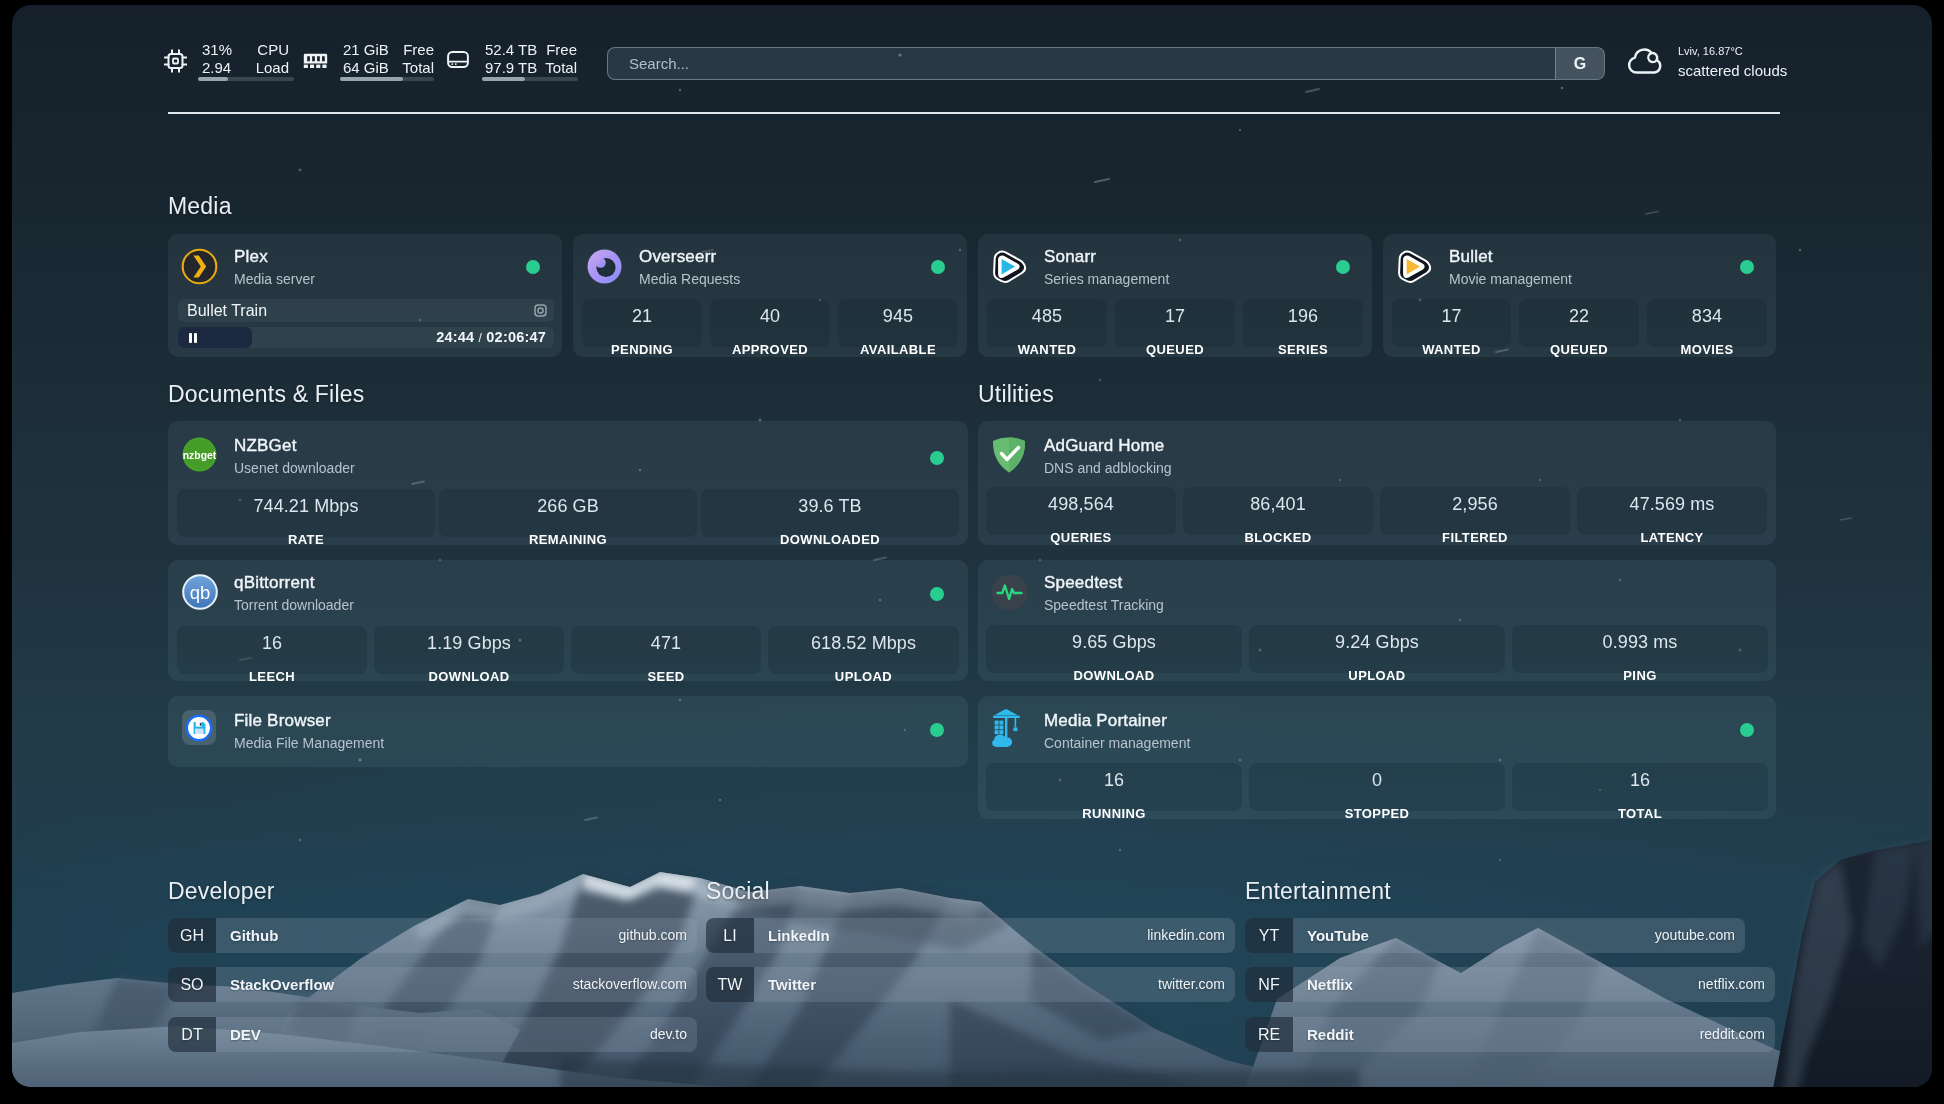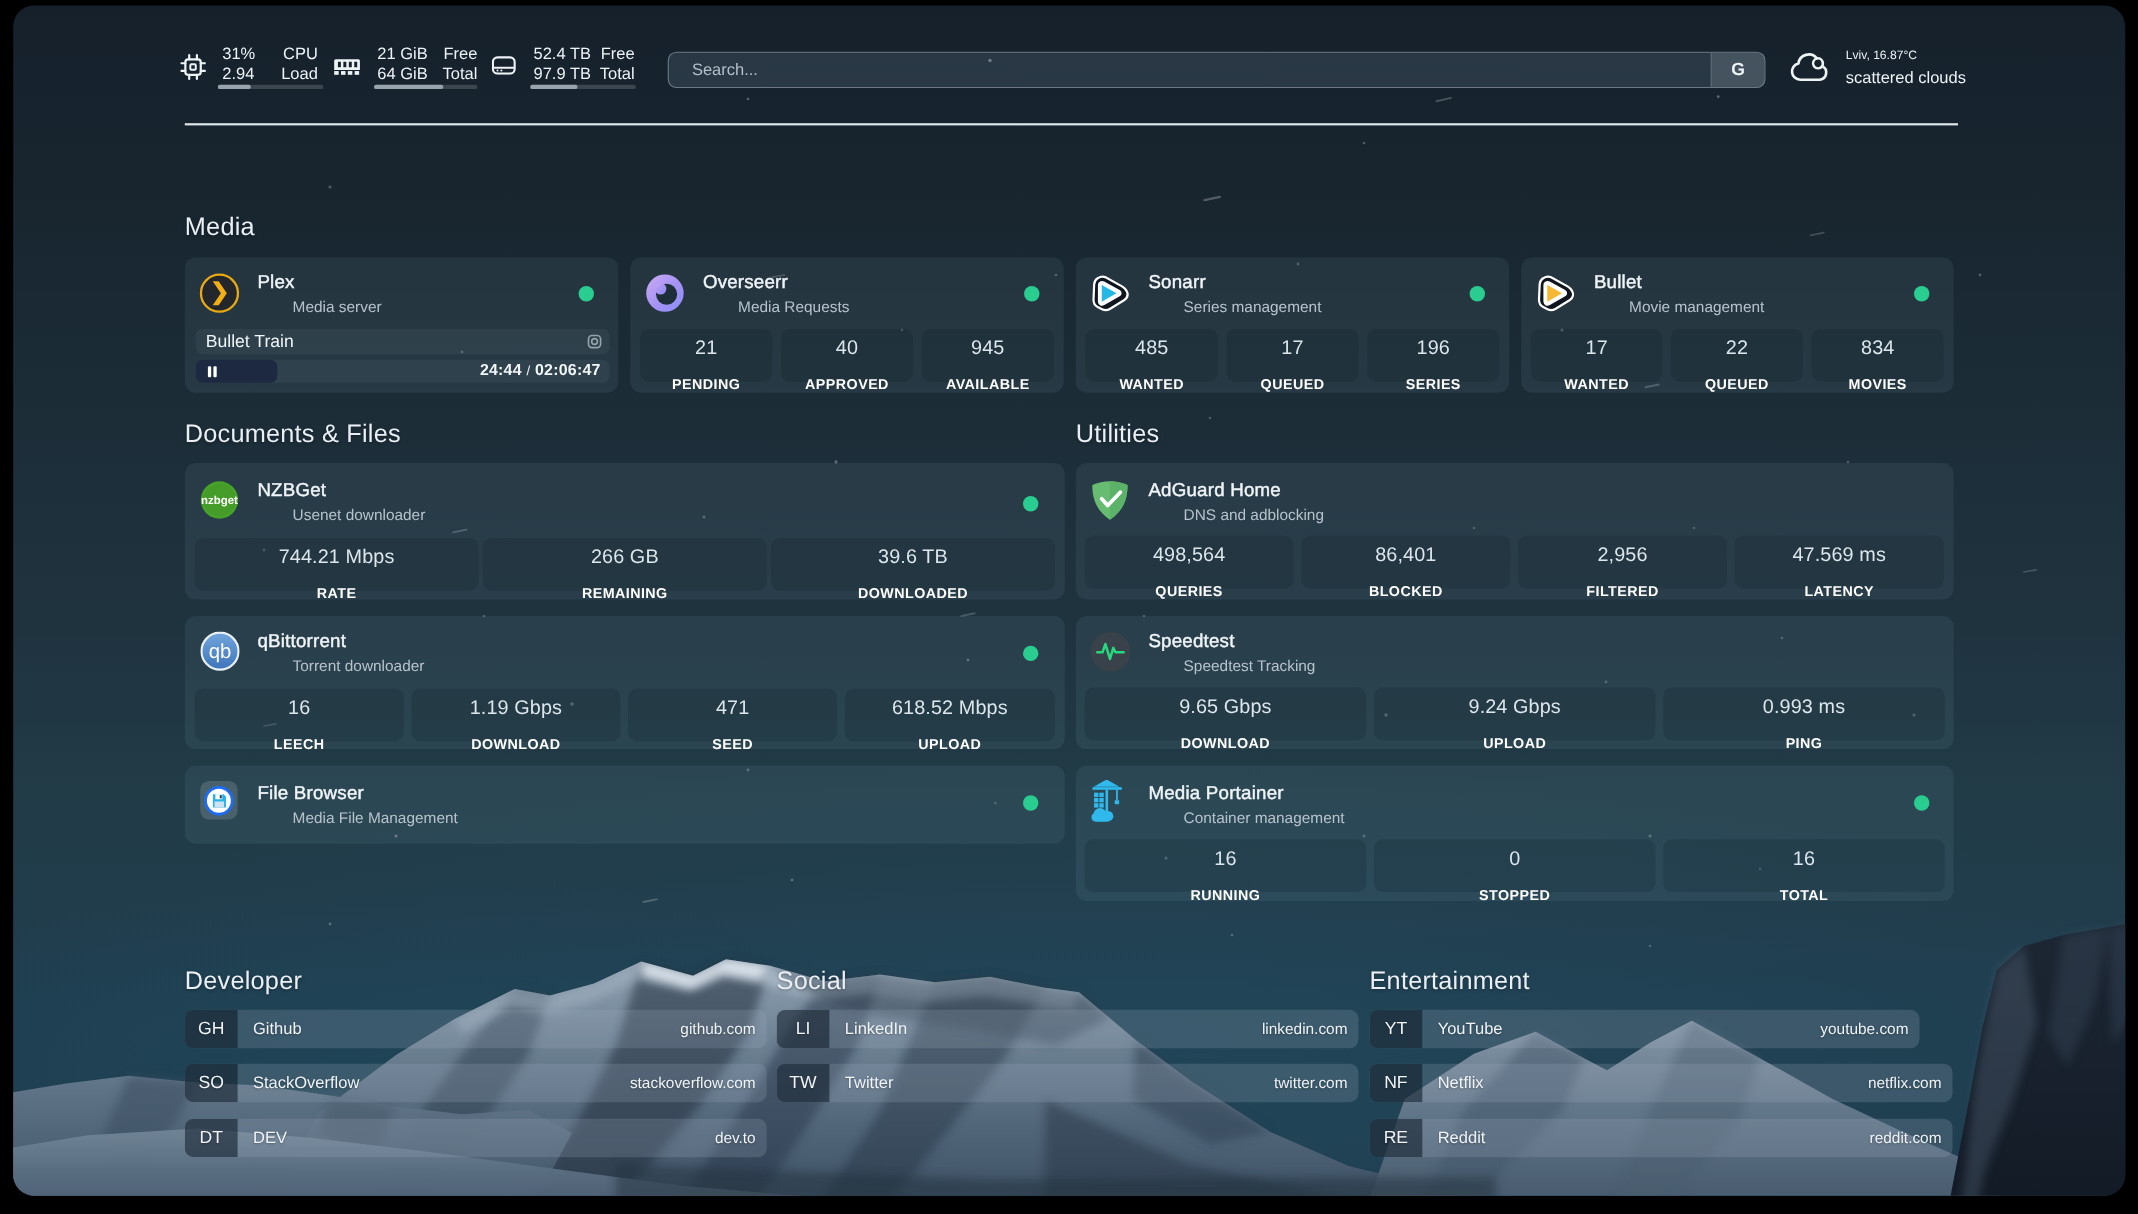--- a/index.html
+++ b/index.html
@@ -4,33 +4,33 @@
 <style>
 html,body{margin:0;padding:0;background:#000;width:1944px;height:1104px;overflow:hidden;}
 *{box-sizing:border-box;font-family:"Liberation Sans",sans-serif;}
 #app{position:absolute;left:12px;top:5px;width:1920px;height:1082px;border-radius:19px;overflow:hidden;
 background:linear-gradient(180deg,#15202b 0%,#18252f 15%,#1c2d38 35%,#1f333f 52%,#213b47 66%,#213c4b 76%,#1f3e4f 83%);}
 #bg{position:absolute;left:-12px;top:-5px;width:1944px;height:1104px;}
 #content{position:absolute;left:-12px;top:-5px;width:1944px;height:1104px;}
 .abs{position:absolute;}
 .card{position:absolute;background:rgba(202,233,255,0.068);border-radius:10px;}
 .ctitle{position:absolute;font-size:17px;font-weight:400;color:#f0f5f9;-webkit-text-stroke:0.4px #f0f5f9;letter-spacing:.2px;}
-.csub{position:absolute;font-size:14px;color:#b7c3cc;margin-left:32px;}
+.csub{position:absolute;font-size:14px;color:#b7c3cc;}
 .dot{position:absolute;width:14px;height:14px;border-radius:50%;background:#2acd90;}
 .sb{position:absolute;height:48px;background:rgba(3,14,24,0.14);border-radius:8px;text-align:center;color:#dce6ec;}
 .sb b{display:block;font-weight:400;font-size:18px;margin-top:7px;letter-spacing:.1px;}
 .sb span{display:block;font-size:13px;font-weight:700;color:#fff;letter-spacing:.4px;margin-top:15px;}
 .sect{position:absolute;font-size:23px;color:#e9eff4;font-weight:400;letter-spacing:.2px;text-shadow:0 1px 3px rgba(0,0,0,.35);}
 .tv{position:absolute;font-size:15px;color:#edf2f6;line-height:17.5px;}
 .tvr{text-align:right;}
 .pbar{position:absolute;height:4px;border-radius:2px;background:rgba(255,255,255,0.16);}
 .pbar i{display:block;height:4px;border-radius:2px;background:#98a3ac;}
 .bkt{position:absolute;height:35px;border-radius:8px;overflow:hidden;background:rgba(158,175,190,0.22);text-shadow:0 1px 2px rgba(0,0,0,.3);}
 .bkt .ab{position:absolute;left:0;top:0;width:48px;height:35px;background:rgba(10,22,34,0.55);color:#f0f4f8;font-size:16px;line-height:35px;text-align:center;}
-.bkt .nm{position:absolute;left:62px;top:0;height:35px;line-height:35px;font-size:15px;color:#f0f4f8;}
+.bkt .nm{position:absolute;left:62px;top:0;height:35px;line-height:35px;font-size:15px;color:#f0f4f8;font-weight:bold;}
 .bkt .ur{position:absolute;right:10px;top:0;height:35px;line-height:35px;font-size:14px;color:#eef3f7;}
 </style>
 </head>
 <body>
 <div id="app">
 <svg id="bg" viewBox="0 0 1944 1104" preserveAspectRatio="none">
 <defs>
 <linearGradient id="snowL" x1="0" y1="0" x2="0" y2="1">
 <stop offset="0" stop-color="#91a2b2"></stop>
           <stop offset="0.3" stop-color="#708496"></stop>

